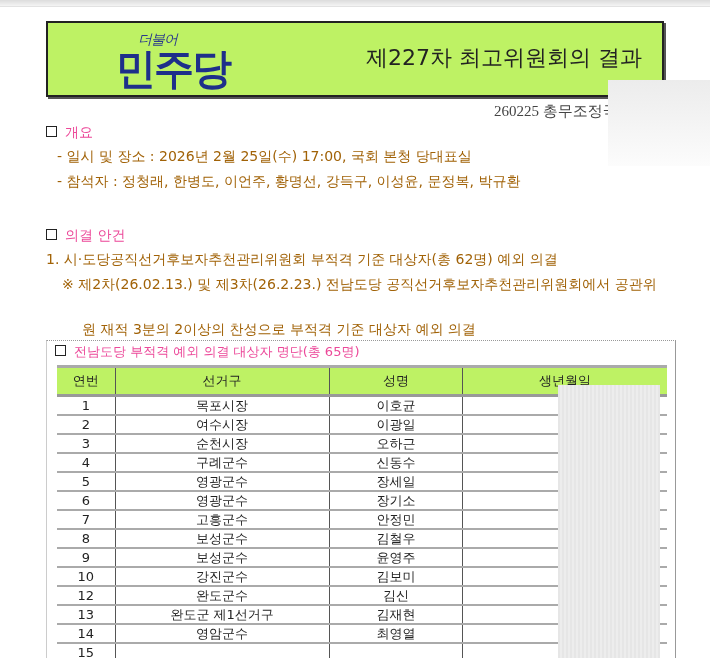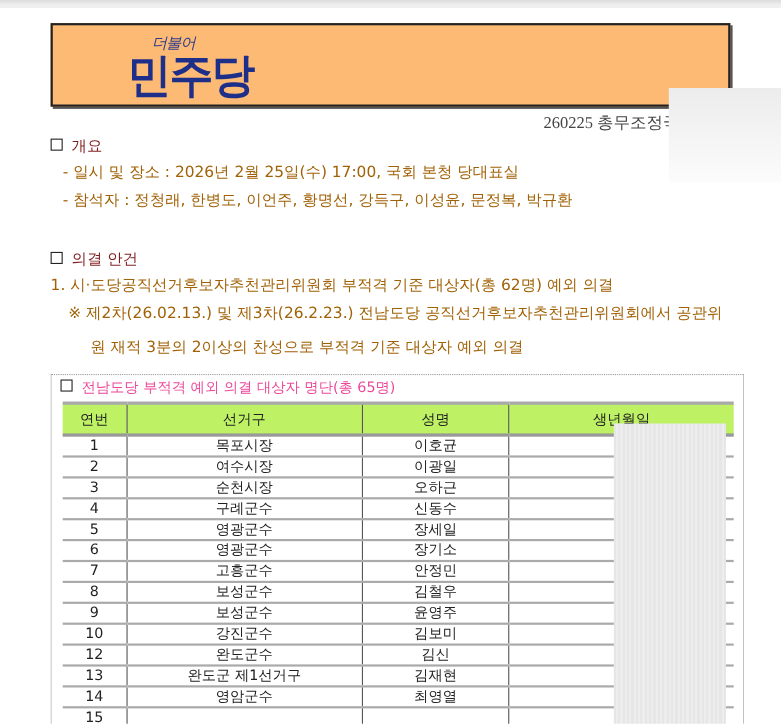--- a/index.html
+++ b/index.html
@@ -16,21 +16,21 @@
     }
     .page {
       position: absolute; left: 0; top: 7px; width: 710px; height: 651px;
       background: #fff;
     }
     
     .title-box {
       position: absolute; left: 46px; top: 14px; width: 614px; height: 72px;
       border: 2px solid #222;
       box-shadow: 2px 2px 0 #555;
-      background: #fdba74;
+      background: #bef264;
     }
     .logo {
       position: absolute; left: 68px; top: 6px; width: 145px; height: 64px;
     }
     .logo .small {
       position: absolute; left: 22px; top: 2px;
       font-family: "DejaVu Serif", serif; font-style: italic;
       font-size: 14px; color: #2b3a8c; letter-spacing: -1px;
     }
     .logo .big {
@@ -45,21 +45,21 @@
     .doc-code {
       position: absolute; left: 494px; top: 95px;
       font-size: 15px; color: #444;
       font-family: "Liberation Serif", serif;
     }
     .blur-box {
       position: absolute; left: 608px; top: 73px; width: 102px; height: 86px;
       background: linear-gradient(180deg, #ececec, #f7f7f7 70%, #fcfcfc);
     }
     .section-head {
-      position: absolute; font-size: 14px; color: #7f1d1d;
+      position: absolute; font-size: 14px; color: #ec4899;
     }
     .bullet-sq {
       display: inline-block; width: 9px; height: 9px; border: 1.5px solid #222;
       margin-right: 8px; vertical-align: 0px;
     }
     .line {
       position: absolute; font-size: 14px; color: #a16207; white-space: nowrap;
     }
     
     .table-frame {
@@ -97,37 +97,38 @@
 
 <div class="top-shade"></div>
 
 <div class="page">
 
   <div class="title-box">
     <div class="logo">
       <span class="small">더불어</span>
       <span class="big">민주당</span>
     </div>
+    <div class="doc-title">제227차 최고위원회의 결과</div>
   </div>
 
   <div class="doc-code">260225 총무조정국</div>
   <div class="blur-box"></div>
 
   <div class="section-head" style="left:46px; top:117px;">
     <span class="bullet-sq"></span><span>개요</span>
   </div>
   <div class="line" style="left:57px; top:141px;">- 일시 및 장소 : 2026년 2월 25일(수) 17:00, 국회 본청 당대표실</div>
   <div class="line" style="left:57px; top:166px;">- 참석자 : 정청래, 한병도, 이언주, 황명선, 강득구, 이성윤, 문정복, 박규환</div>
 
   <div class="section-head" style="left:46px; top:220px;">
     <span class="bullet-sq"></span><span>의결 안건</span>
   </div>
   <div class="line" style="left:46px; top:244px;">1. 시·도당공직선거후보자추천관리위원회 부적격 기준 대상자(총 62명) 예외 의결</div>
   <div class="line" style="left:62px; top:269px;">※ 제2차(26.02.13.) 및 제3차(26.2.23.) 전남도당 공직선거후보자추천관리위원회에서 공관위</div>
-  <div class="line" style="left:82px; top:300px;">원 재적 3분의 2이상의 찬성으로 부적격 기준 대상자 예외 의결</div>
+  <div class="line" style="left:82px; top:314px;">원 재적 3분의 2이상의 찬성으로 부적격 기준 대상자 예외 의결</div>
 
   <div class="table-frame">
     <div class="table-caption">
       <span class="bullet-sq"></span><span>전남도당 부적격 예외 의결 대상자 명단(총 65명)</span>
     </div>
     <table class="roster">
       <thead>
         <tr>
           <th class="col-no">연번</th>
           <th class="col-district">선거구</th>

